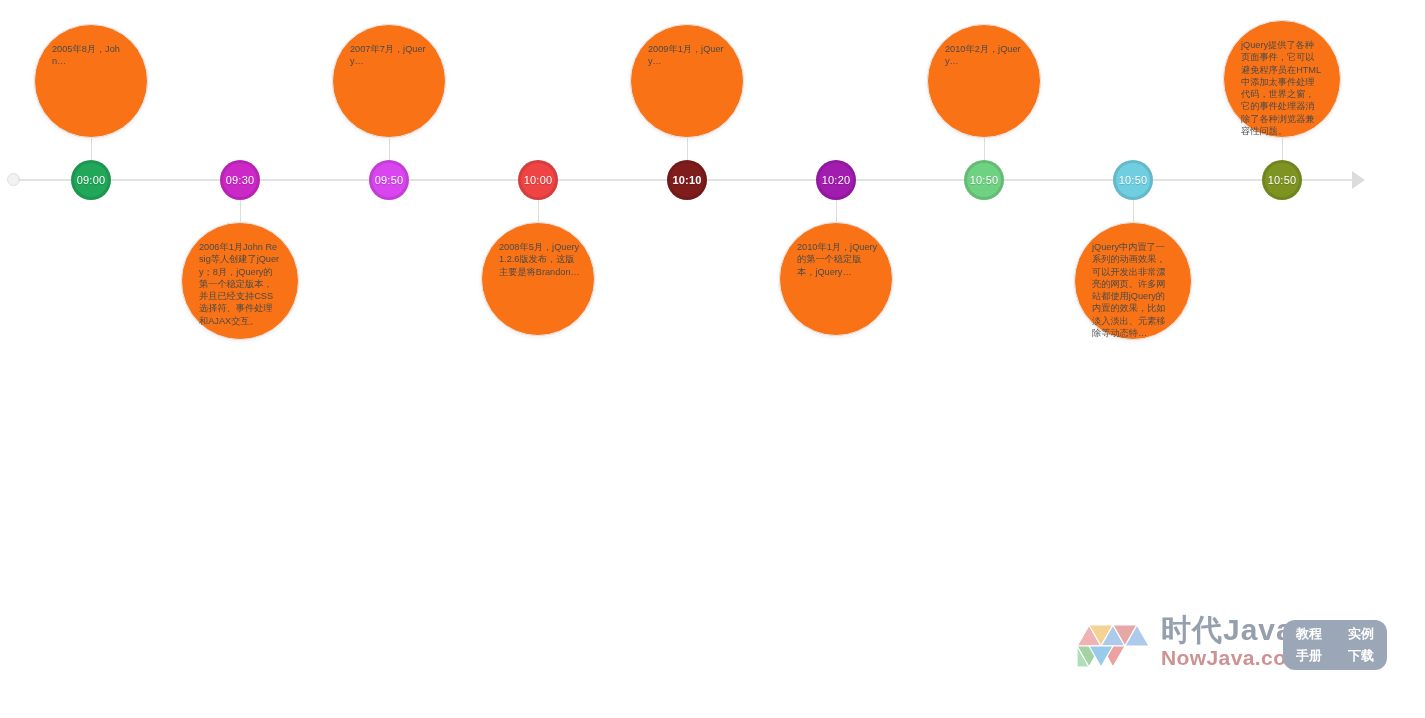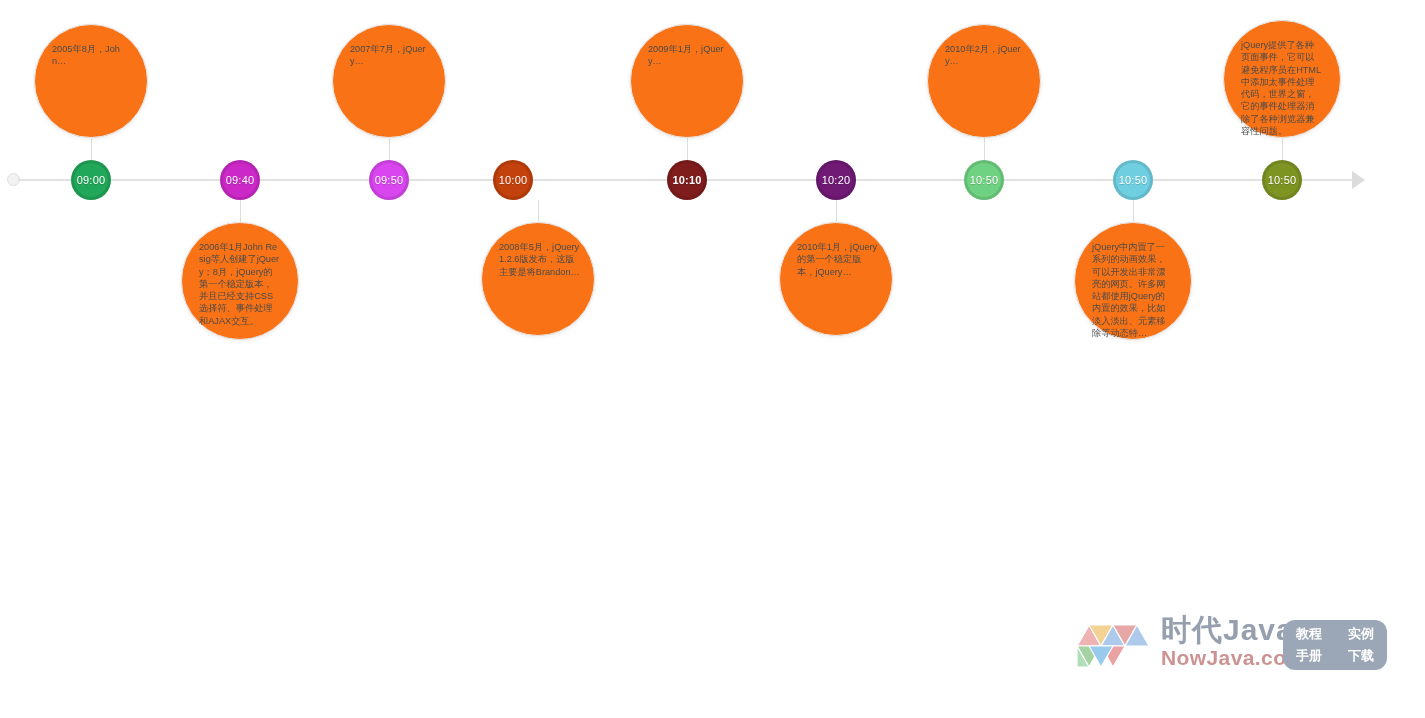--- a/index.html
+++ b/index.html
@@ -170,41 +170,41 @@
   <div class="axis-start-dot"></div>
   <div class="axis-line"></div>
   <div class="axis-arrow"></div>
 
   <div id="nodes">
       <div class="marker" style="left: 71px; top: 160px; background: rgb(33, 167, 89); box-shadow: rgba(0, 0, 0, 0.1) 0px 0px 0px 3px inset;"><span>09:00</span></div>
       <div class="connector" style="left: 91px; top: 138px; height: 22px;"></div>
       <div class="bubble" style="left: 34px; top: 24px;">
         <div class="txt">2005年8月，John…</div>
       </div>
-      <div class="marker" style="left: 220px; top: 160px; background: rgb(204, 40, 200); box-shadow: rgba(0, 0, 0, 0.1) 0px 0px 0px 3px inset;"><span>09:40</span></div>
+      <div class="marker" style="left: 220px; top: 160px; background: rgb(204, 40, 200); box-shadow: rgba(0, 0, 0, 0.1) 0px 0px 0px 3px inset;"><span>09:30</span></div>
       <div class="connector" style="left: 240px; top: 200px; height: 22px;"></div>
       <div class="bubble big" style="left: 181px; top: 222px;">
         <div class="txt">2006年1月John Resig等人创建了jQuery；8月，jQuery的第一个稳定版本，并且已经支持CSS选择符、事件处理和AJAX交互。</div>
       </div>
       <div class="marker" style="left: 369px; top: 160px; background: #d946ef; box-shadow: rgba(0, 0, 0, 0.1) 0px 0px 0px 3px inset;"><span>09:50</span></div>
       <div class="connector" style="left: 389px; top: 138px; height: 22px;"></div>
       <div class="bubble" style="left: 332px; top: 24px;">
         <div class="txt">2007年7月，jQuery…</div>
       </div>
-      <div class="marker" style="left: 493px; top: 160px; background: #c2410c; box-shadow: rgba(0, 0, 0, 0.1) 0px 0px 0px 3px inset;"><span>10:00</span></div>
+      <div class="marker" style="left: 518px; top: 160px; background: #ef4444; box-shadow: rgba(0, 0, 0, 0.1) 0px 0px 0px 3px inset;"><span>10:00</span></div>
       <div class="connector" style="left: 538px; top: 200px; height: 22px;"></div>
       <div class="bubble" style="left: 481px; top: 222px;">
         <div class="txt">2008年5月，jQuery 1.2.6版发布，这版主要是将Brandon…</div>
       </div>
       <div class="marker" style="left: 667px; top: 160px; background: #7f1d1d; box-shadow: rgba(0, 0, 0, 0.1) 0px 0px 0px 3px inset; font-weight: bold;"><span>10:10</span></div>
       <div class="connector" style="left: 687px; top: 138px; height: 22px;"></div>
       <div class="bubble" style="left: 630px; top: 24px;">
         <div class="txt">2009年1月，jQuery…</div>
       </div>
-      <div class="marker" style="left: 816px; top: 160px; background: #701a75; box-shadow: rgba(0, 0, 0, 0.1) 0px 0px 0px 3px inset;"><span>10:20</span></div>
+      <div class="marker" style="left: 816px; top: 160px; background: #a21caf; box-shadow: rgba(0, 0, 0, 0.1) 0px 0px 0px 3px inset;"><span>10:20</span></div>
       <div class="connector" style="left: 836px; top: 200px; height: 22px;"></div>
       <div class="bubble" style="left: 779px; top: 222px;">
         <div class="txt">2010年1月，jQuery的第一个稳定版本，jQuery…</div>
       </div>
       <div class="marker" style="left: 964px; top: 160px; background: rgb(111, 209, 130); box-shadow: rgba(0, 0, 0, 0.1) 0px 0px 0px 3px inset;"><span>10:50</span></div>
       <div class="connector" style="left: 984px; top: 138px; height: 22px;"></div>
       <div class="bubble" style="left: 927px; top: 24px;">
         <div class="txt">2010年2月，jQuery…</div>
       </div>
       <div class="marker" style="left: 1113px; top: 160px; background: rgb(111, 207, 224); box-shadow: rgba(0, 0, 0, 0.1) 0px 0px 0px 3px inset;"><span>10:50</span></div>

